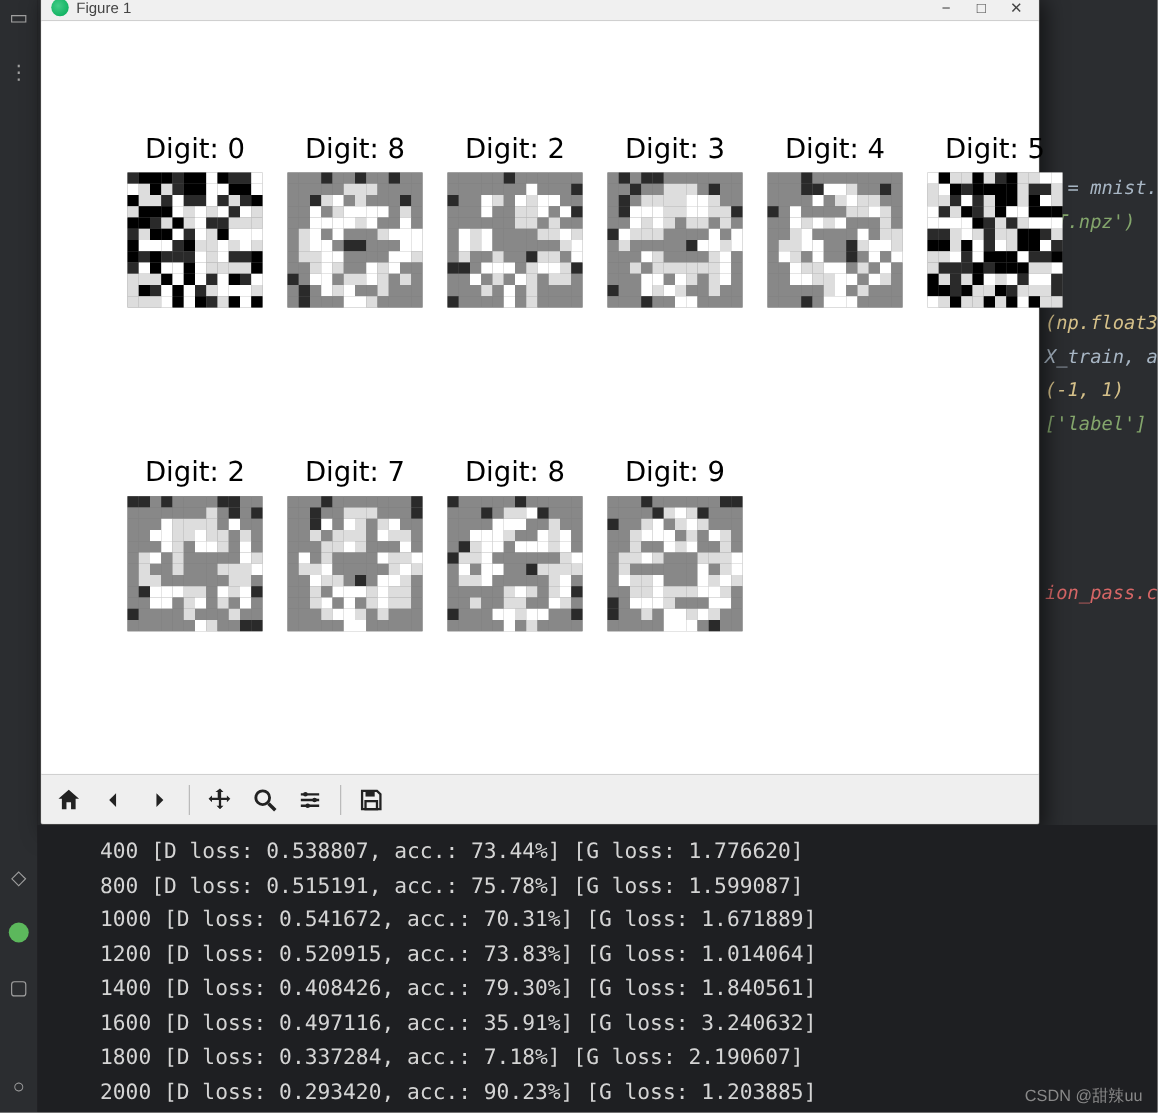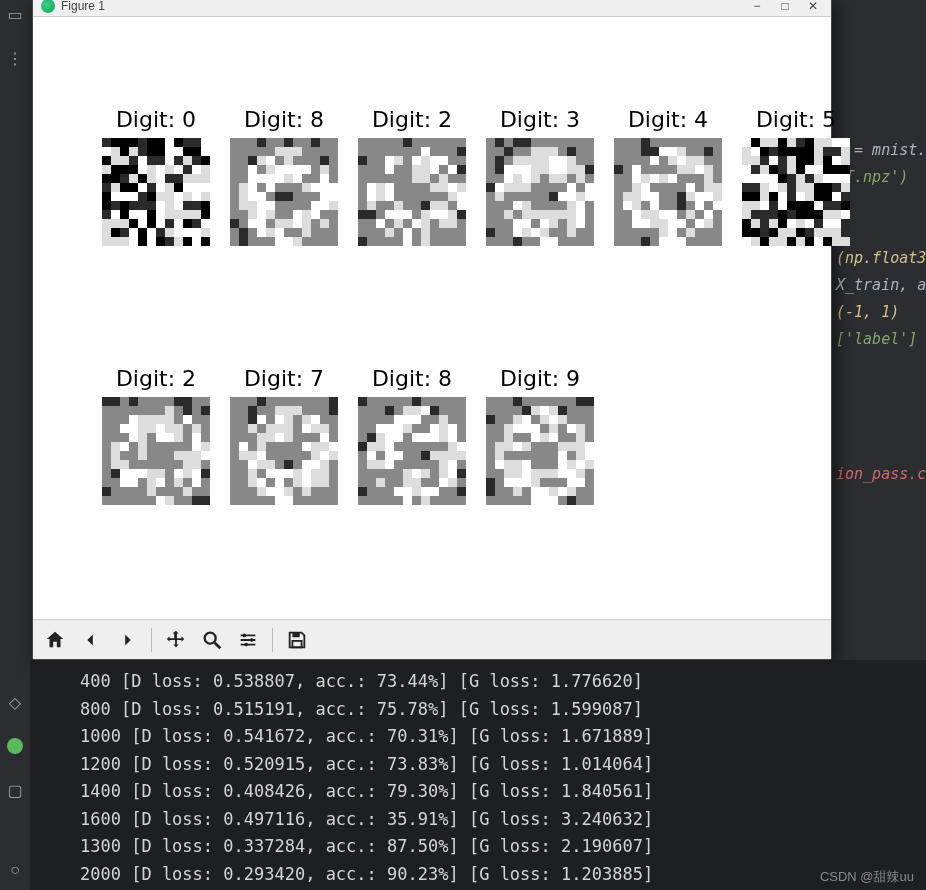--- a/index.html
+++ b/index.html
@@ -1689,16 +1689,16 @@
     </div>
   </div>
 </div>
 
 <div class="terminal"><span>400 [D loss: 0.538807, acc.: 73.44%] [G loss: 1.776620]</span>
 <span>800 [D loss: 0.515191, acc.: 75.78%] [G loss: 1.599087]</span>
 <span>1000 [D loss: 0.541672, acc.: 70.31%] [G loss: 1.671889]</span>
 <span>1200 [D loss: 0.520915, acc.: 73.83%] [G loss: 1.014064]</span>
 <span>1400 [D loss: 0.408426, acc.: 79.30%] [G loss: 1.840561]</span>
 <span>1600 [D loss: 0.497116, acc.: 35.91%] [G loss: 3.240632]</span>
-<span>1300 [D loss: 0.337284, acc.: 87.50%] [G loss: 2.190607]</span>
+<span>1800 [D loss: 0.337284, acc.: 7.18%] [G loss: 2.190607]</span>
 <span>2000 [D loss: 0.293420, acc.: 90.23%] [G loss: 1.203885]</span></div>
 
 <div class="watermark">CSDN @甜辣uu</div>
 
 </body></html>

